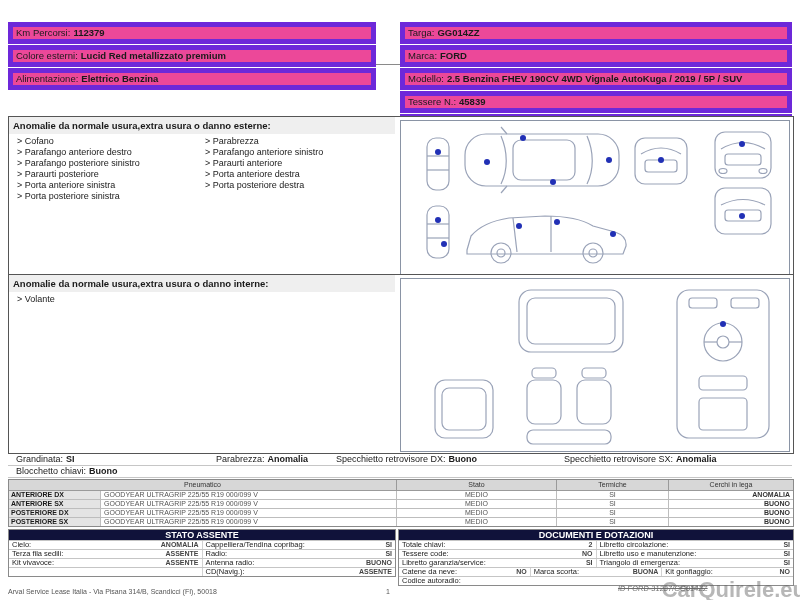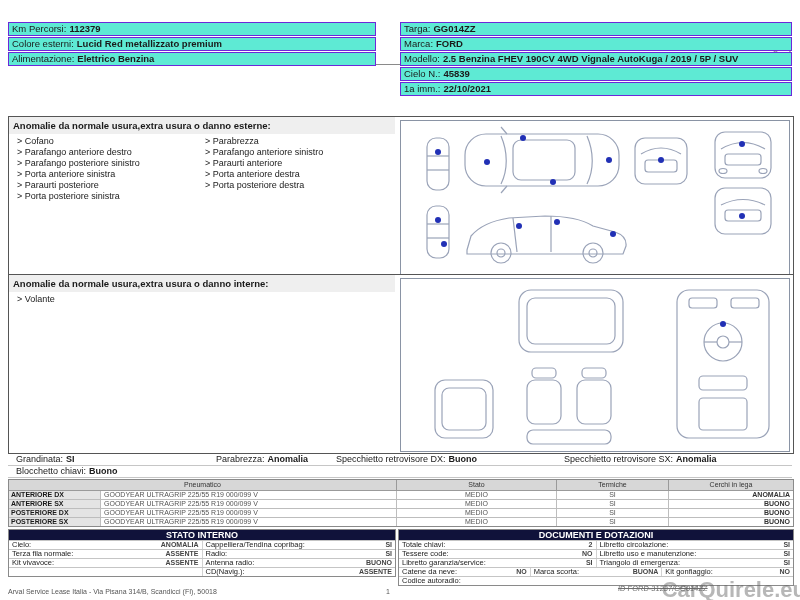--- a/index.html
+++ b/index.html
@@ -9,21 +9,21 @@
 
   
   .hdr{position:absolute;left:8px;top:3px;right:8px;height:15px;border-bottom:1px solid #8a8a8a;margin-top:46px;}
   .title{color:#226b54;font-weight:bold;font-size:12.5px;letter-spacing:.3px;}
   .rev{position:absolute;right:0;top:1px;font-size:6.5px;color:#777;}
 
   
   .fields{position:absolute;top:22px;}
   .fields-left{left:8px;width:368px;}
   .fields-right{left:400px;width:392px;}
-  .frow{border:1px solid #6d28d9;background:#5eead4;font-size:9.5px;line-height:10px;
+  .frow{border:5px solid #6d28d9;background:#ec4899;font-size:9.5px;line-height:10px;
         padding:1px 3px;margin-bottom:1px;}
   .frow .lbl{margin-right:3px;}
   .frow .val{font-weight:bold;}
 
   
   .anom-box{position:absolute;left:8px;width:784px;border:1px solid #555;background:#fff;}
   #box-ext{top:116px;height:166px;}
   #box-int{top:274px;height:178px;}
   .anom-title{font-weight:bold;font-size:9.5px;padding:3px 4px;background:#efefef;
               width:386px;box-sizing:border-box;}
@@ -104,36 +104,36 @@
     <div class="frow">
       <span class="lbl">Targa:</span><span class="val">GG014ZZ</span>
     </div>
     <div class="frow">
       <span class="lbl">Marca:</span><span class="val">FORD</span>
     </div>
     <div class="frow">
       <span class="lbl">Modello:</span><span class="val">2.5 Benzina FHEV 190CV 4WD Vignale AutoKuga / 2019 / 5P / SUV</span>
     </div>
     <div class="frow">
-      <span class="lbl">Cielo N.:</span><span class="val">45839</span>
+      <span class="lbl">Tessere N.:</span><span class="val">45839</span>
     </div>
     <div class="frow">
       <span class="lbl">1a imm.:</span><span class="val">22/10/2021</span>
     </div>
   </div>
 
   <div class="anom-box" id="box-ext">
     <div class="anom-title">Anomalie da normale usura,extra usura o danno esterne:</div>
     <div class="anom-list">
       <div class="anom-col">
         <div>&gt; Cofano</div>
         <div>&gt; Parafango anteriore destro</div>
         <div>&gt; Parafango posteriore sinistro</div>
+        <div>&gt; Paraurti posteriore</div>
         <div>&gt; Porta anteriore sinistra</div>
-        <div>&gt; Paraurti posteriore</div>
         <div>&gt; Porta posteriore sinistra</div>
       </div>
       <div class="anom-col">
         <div>&gt; Parabrezza</div>
         <div>&gt; Parafango anteriore sinistro</div>
         <div>&gt; Paraurti anteriore</div>
         <div>&gt; Porta anteriore destra</div>
         <div>&gt; Porta posteriore destra</div>
       </div>
     </div>
@@ -304,34 +304,34 @@
     <div class="t-row">
       <div class="tc tc-pos">POSTERIORE SX</div>
       <div class="tc tc-spec">GOODYEAR ULTRAGRIP 225/55 R19 000/099 V</div>
       <div class="tc tc-stato">MEDIO</div>
       <div class="tc tc-term">SI</div>
       <div class="tc tc-cerchi">BUONO</div>
     </div>
   </div>
 
   <div class="btable" id="stato-interno">
-    <div class="bt-head">STATO INTERNO</div>
+    <div class="bt-head">STATO ASSENTE</div>
     <div class="bt-row">
       <div class="bt-cell">
         <span class="bt-lbl">Cielo:</span>
         <span class="bt-val">ANOMALIA</span>
       </div>
       <div class="bt-cell">
         <span class="bt-lbl">Cappelliera/Tendina copribag:</span>
         <span class="bt-val">SI</span>
       </div>
     </div>
     <div class="bt-row">
       <div class="bt-cell">
-        <span class="bt-lbl">Terza fila normale:</span>
+        <span class="bt-lbl">Terza fila sedili:</span>
         <span class="bt-val">ASSENTE</span>
       </div>
       <div class="bt-cell">
         <span class="bt-lbl">Radio:</span>
         <span class="bt-val">SI</span>
       </div>
     </div>
     <div class="bt-row">
       <div class="bt-cell">
         <span class="bt-lbl">Kit vivavoce:</span>

